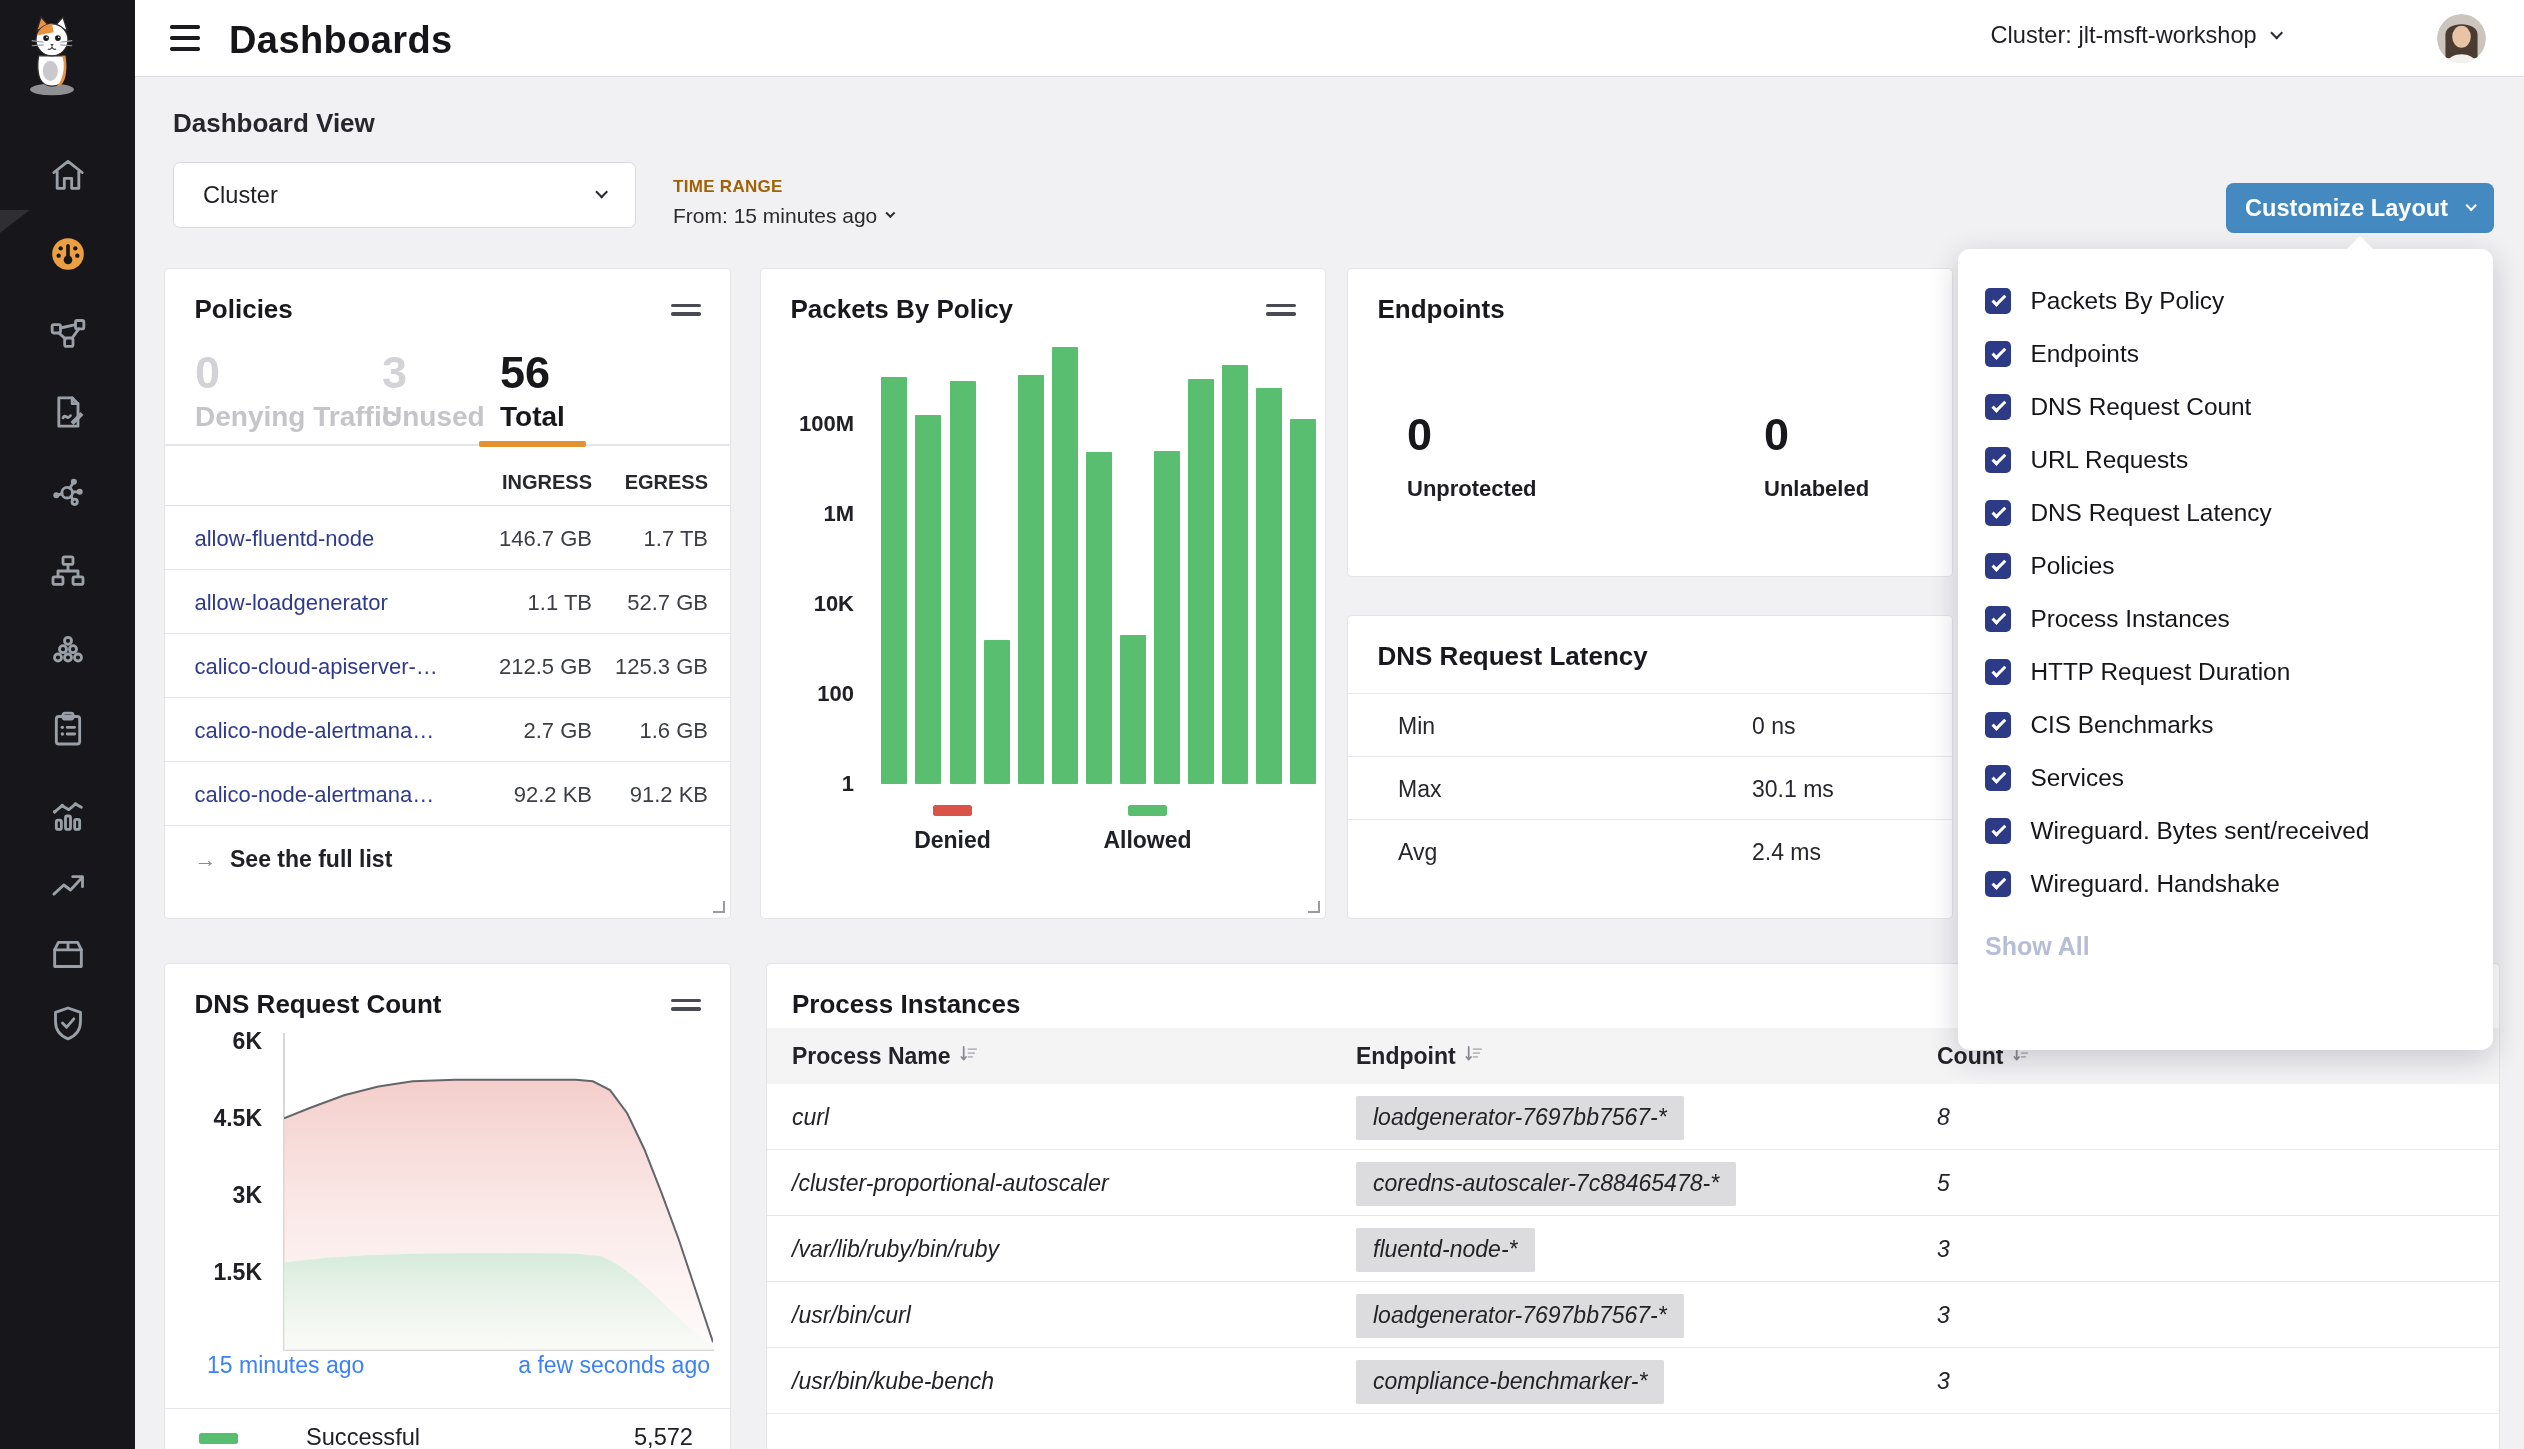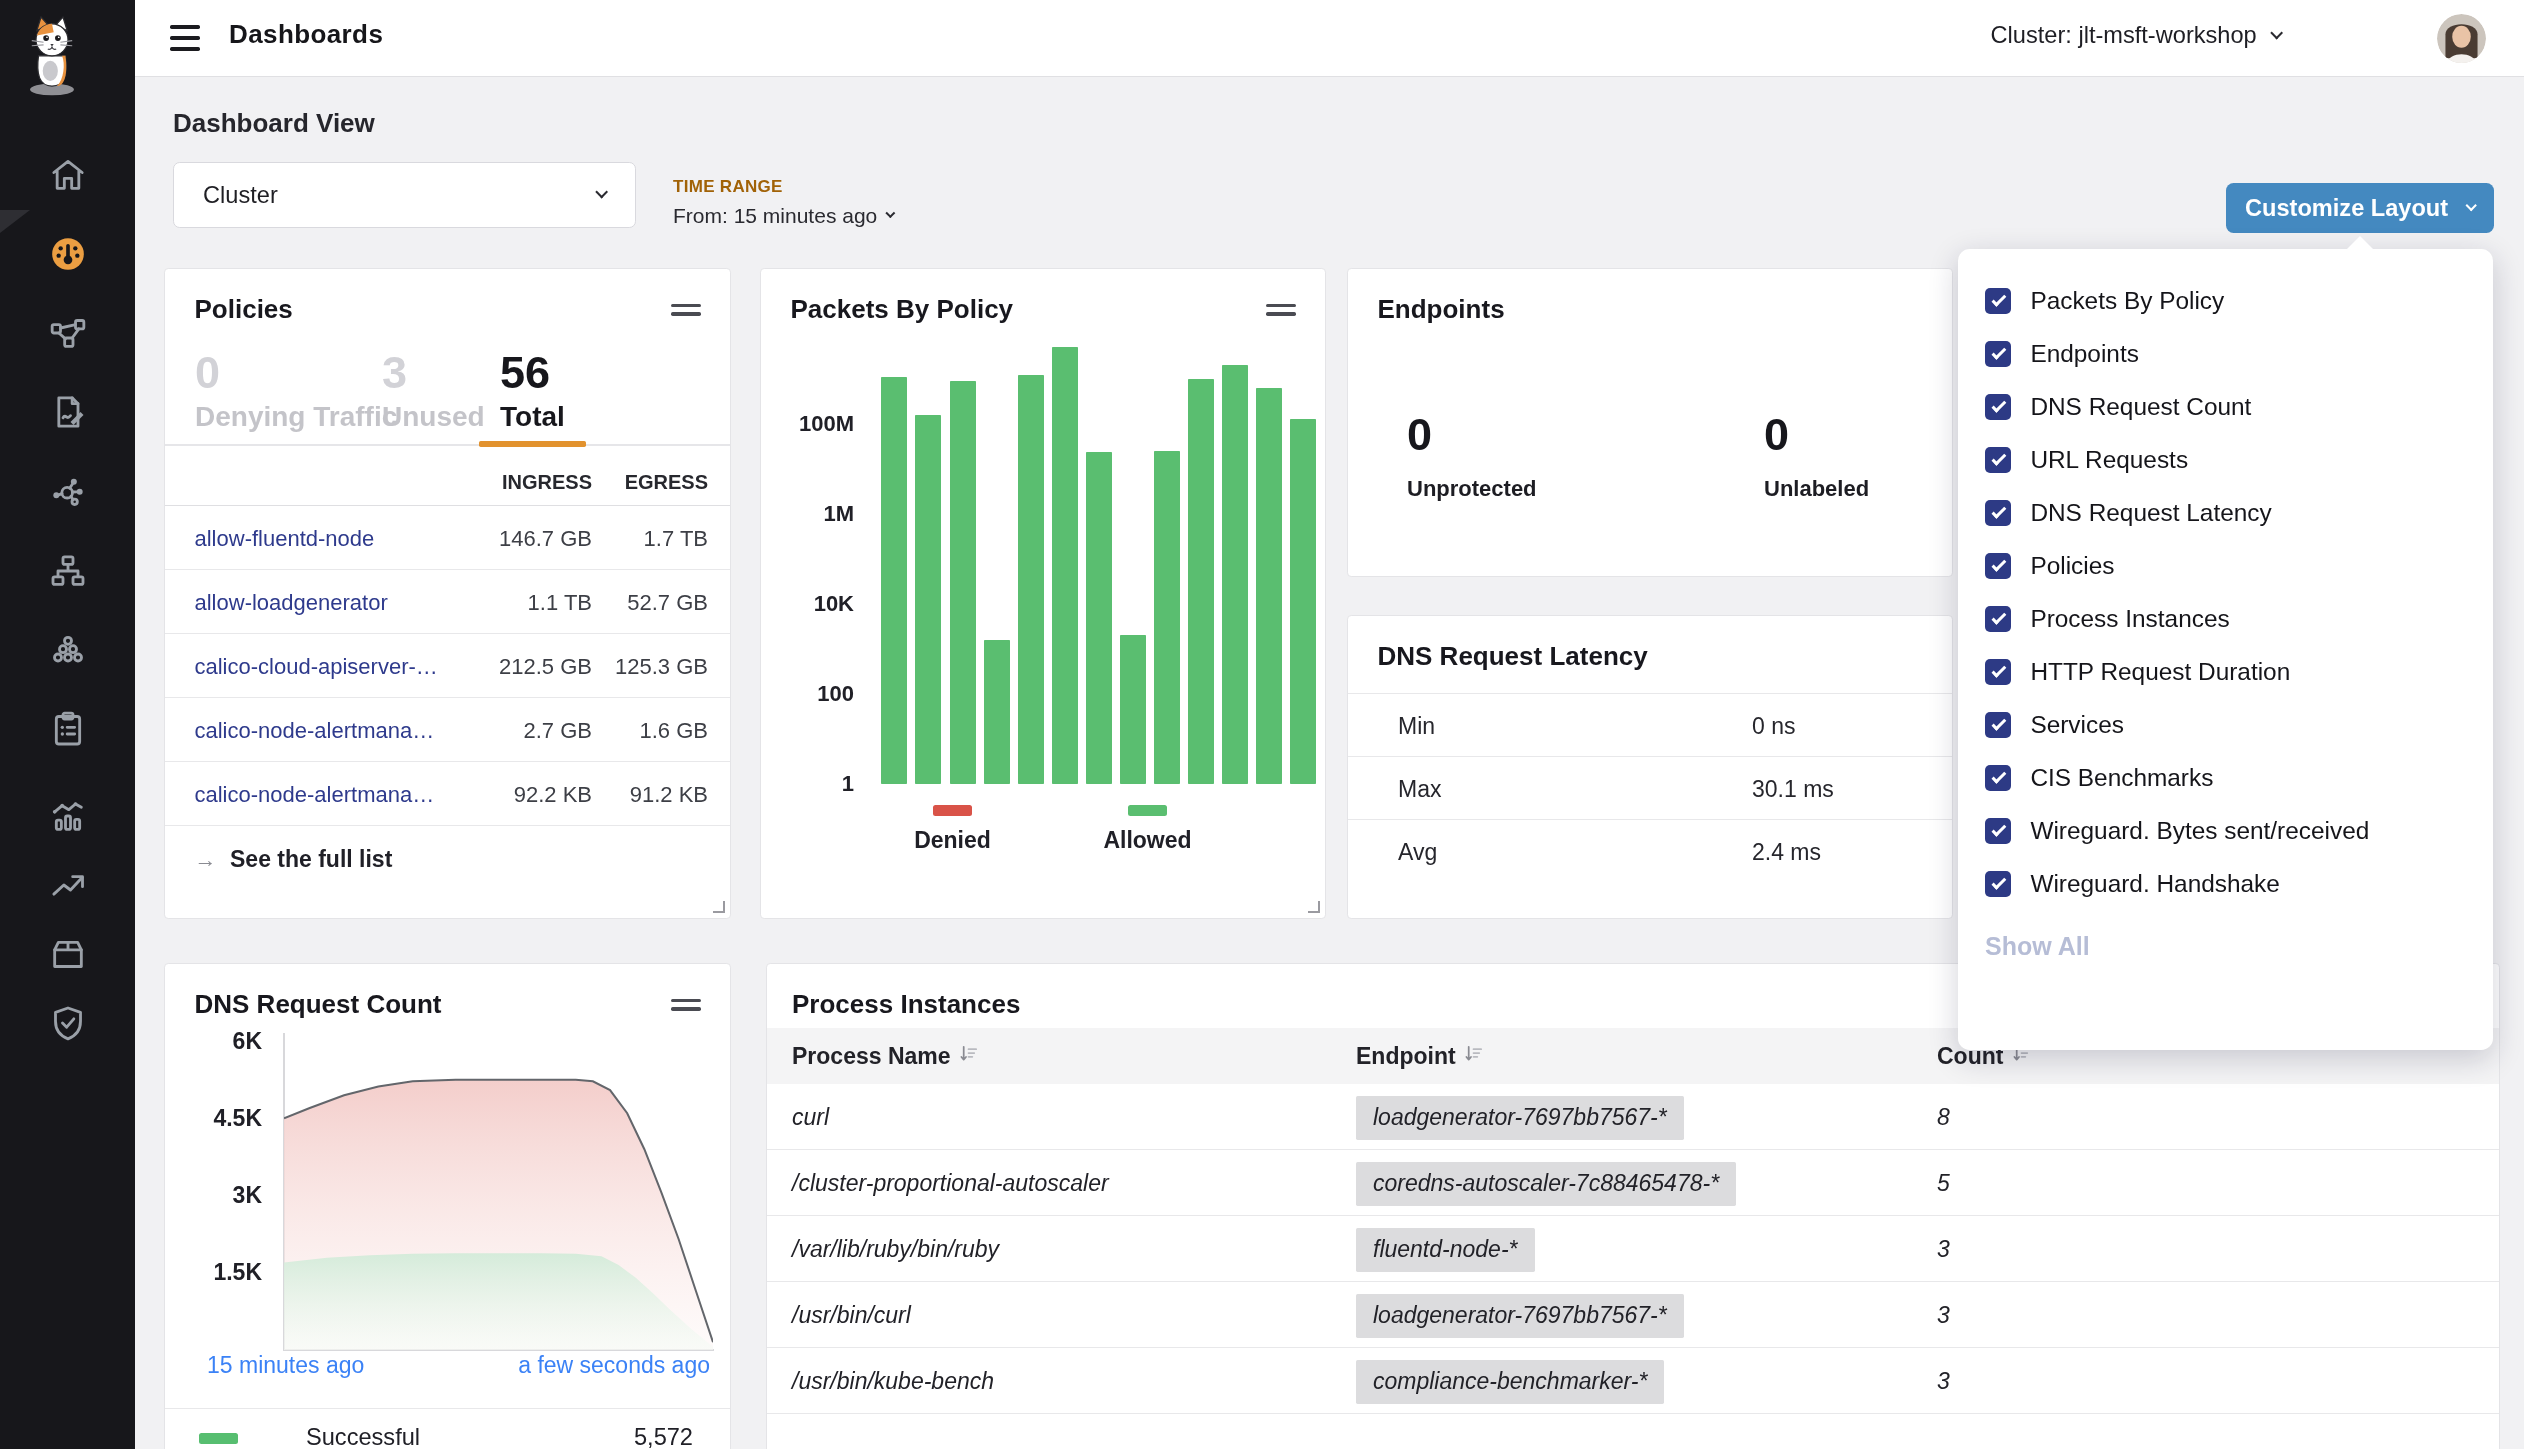--- a/index.html
+++ b/index.html
@@ -15,21 +15,21 @@
   .side-icons { position:absolute; left:0; top:151px; width:135px; }
   .side-item { position:absolute; left:0; width:135px; height:47px; display:flex; align-items:center; justify-content:center;
     color:#9aa0a8; cursor:pointer; }
   .side-item svg { width:40px; height:40px; }
   .side-item.active { color:#eb9e42; }
 
   
   .topbar { position:absolute; left:135px; top:0; width:2390px; height:77px; background:#ffffff; border-bottom:1.7px solid #e0e0e3; z-index:20; }
   .hamburger { position:absolute; left:35px; top:23.6px; width:30px; height:29px; cursor:pointer; display:flex; flex-direction:column; justify-content:space-between; padding:1.7px 0; }
   .hamburger div { height:3.8px; background:#1b1b1f; border-radius:1.7px; }
-  .tb-title { position:absolute; left:94px; top:18.5px; font-size:26px; font-weight:800; color:#16161a; letter-spacing:0.4px; }
+  .tb-title { position:absolute; left:94px; top:18.5px; font-size:38px; font-weight:800; color:#16161a; letter-spacing:0.4px; }
   .cluster-switch { position:absolute; right:244px; top:22px; display:flex; align-items:center; gap:15px; cursor:pointer;
     font-size:23.6px; color:#1e1e24; }
   .chev { display:inline-block; width:9.3px; height:9.3px; border-right:2.5px solid #2a2a30; border-bottom:2.5px solid #2a2a30; transform:rotate(45deg) translate(-1.7px,-1.7px); }
   .avatar { position:absolute; right:39px; top:14.3px; width:49px; height:49px; border-radius:50%; overflow:hidden; cursor:pointer; }
 
   
   .page-heading { position:absolute; left:173px; top:108px; font-size:26px; font-weight:600; color:#26262c; z-index:5; }
   .view-select { position:absolute; left:173px; top:162px; width:463px; height:66px; background:#fff; border:0.8px solid #d9d9de; border-radius:6.7px;
     display:flex; align-items:center; padding:0 29px; font-size:23.6px; color:#1f1f24; cursor:pointer; z-index:5; }
   .view-select .chev { margin-left:auto; }
@@ -582,32 +582,32 @@
       <div class="dd-item">
         <span class="dd-check">
           <span class="mk"></span>
         </span>
                  <span class="dd-label">HTTP Request Duration</span>
       </div>
       <div class="dd-item">
         <span class="dd-check">
           <span class="mk"></span>
         </span>
+                 <span class="dd-label">CIS Benchmarks</span>
+      </div>
+      <div class="dd-item">
+        <span class="dd-check">
+          <span class="mk"></span>
+        </span>
                  <span class="dd-label">Services</span>
       </div>
       <div class="dd-item">
         <span class="dd-check">
           <span class="mk"></span>
         </span>
-                 <span class="dd-label">CIS Benchmarks</span>
-      </div>
-      <div class="dd-item">
-        <span class="dd-check">
-          <span class="mk"></span>
-        </span>
                  <span class="dd-label">Wireguard. Bytes sent/received</span>
       </div>
       <div class="dd-item">
         <span class="dd-check">
           <span class="mk"></span>
         </span>
                  <span class="dd-label">Wireguard. Handshake</span>
       </div>
     </div>
   <div class="dd-showall">Show All</div>

